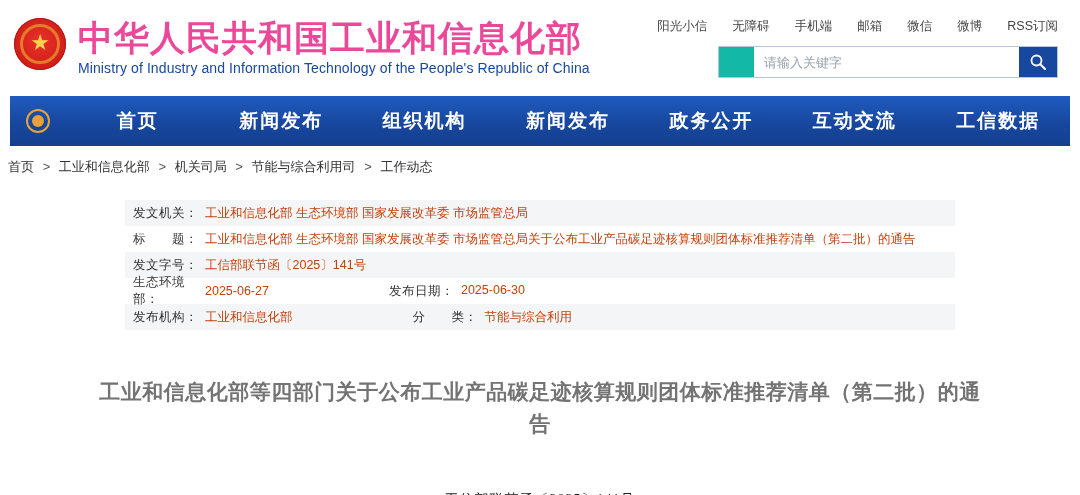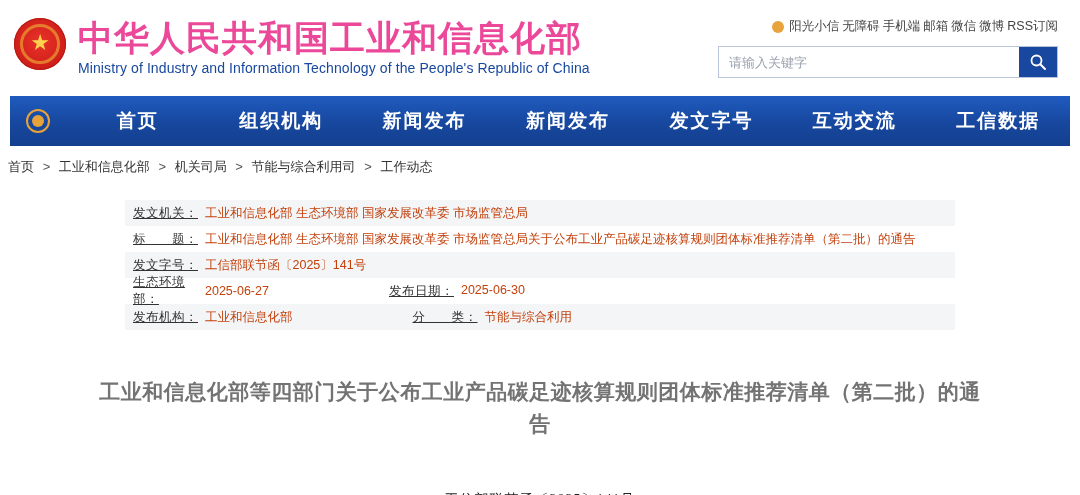--- a/index.html
+++ b/index.html
@@ -67,41 +67,42 @@
   .header-right {
     position: absolute;
     right: 22px;
     top: 16px;
     width: 340px;
   }
   .toplinks {
     display: flex;
     justify-content: flex-end;
     align-items: center;
-    gap: 3px;
+    gap: 25px;
     font-size: 12.5px;
     color: #444;
     height: 20px;
   }
   .toplinks .sun {
     width: 12px; height: 12px;
     border-radius: 50%;
     background: #e8a33d;
     display: inline-block;
     margin-right: 2px;
     position: relative;
     top: 1px;
   }
   .toplinks a { color: #444; text-decoration: none; white-space: nowrap; }
   .searchbar {
     margin-top: 10px;
     display: flex;
     height: 32px;
     border: 1px solid #b9c6da;
-    background: #a3a3a3;
+    background: #14b8a6;
+    padding-left: 35px;
   }
   .searchbar input {
     flex: 1;
     border: 0;
     outline: none;
     padding: 0 10px;
     font-size: 13px;
     color: #333;
     font-family: "Liberation Sans", sans-serif;
   }
@@ -176,21 +177,21 @@
     font-size: 12.5px;
     color: #333;
   }
   .meta-row {
     display: flex;
     align-items: center;
     height: 26px;
     padding: 0 8px;
   }
   .meta-row.alt { background: #f4f5f7; }
-  .meta-label { width: 72px; color: #333; flex: none; letter-spacing: .5px; text-decoration: underline; }
+  .meta-label { width: 72px; color: #333; flex: none; letter-spacing: .5px; }
   .meta-value { color: #c2410c; }
   .meta-col2 { margin-left: 120px; display: flex; }
   .meta-col2 .meta-label { width: 72px; }
 
   
   .article-title {
     margin: 46px auto 0;
     width: 900px;
     text-align: center;
     font-size: 21px;
@@ -245,24 +246,24 @@
       </div>
     </div>
   </div>
 
   <div class="nav">
     <div class="nav-logo">
       <div class="mark"></div>
     </div>
     <div class="nav-items">
       <div class="nav-item">首页</div>
+      <div class="nav-item">新闻发布</div>
       <div class="nav-item">组织机构</div>
       <div class="nav-item">新闻发布</div>
-      <div class="nav-item">新闻发布</div>
-      <div class="nav-item">发文字号</div>
+      <div class="nav-item">政务公开</div>
       <div class="nav-item">互动交流</div>
       <div class="nav-item">工信数据</div>
     </div>
   </div>
 
   <div class="breadcrumb">
     <a href="#">首页</a>
     <span class="sep">&gt;</span>
     <a href="#">工业和信息化部</a>
     <span class="sep">&gt;</span>

